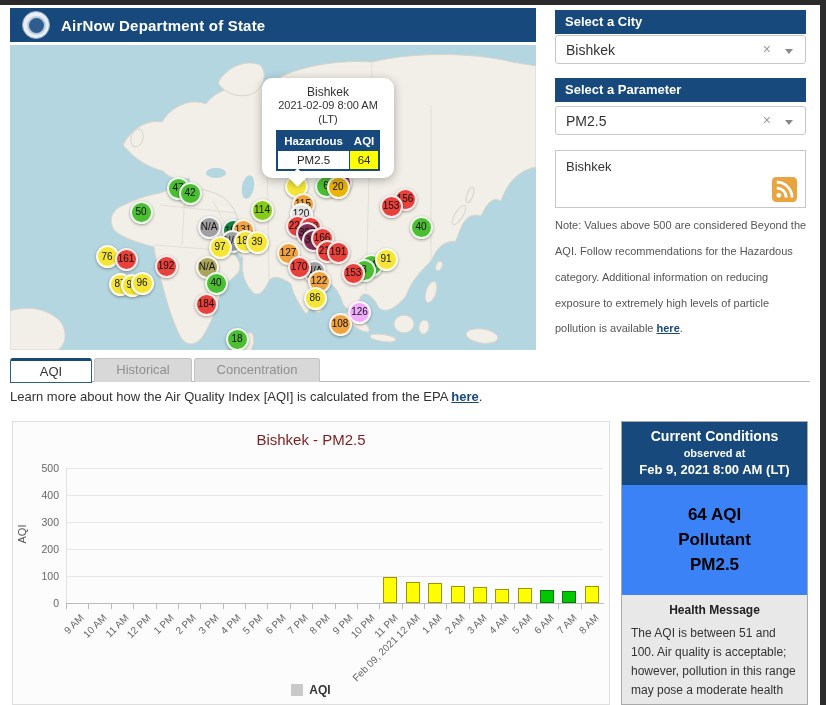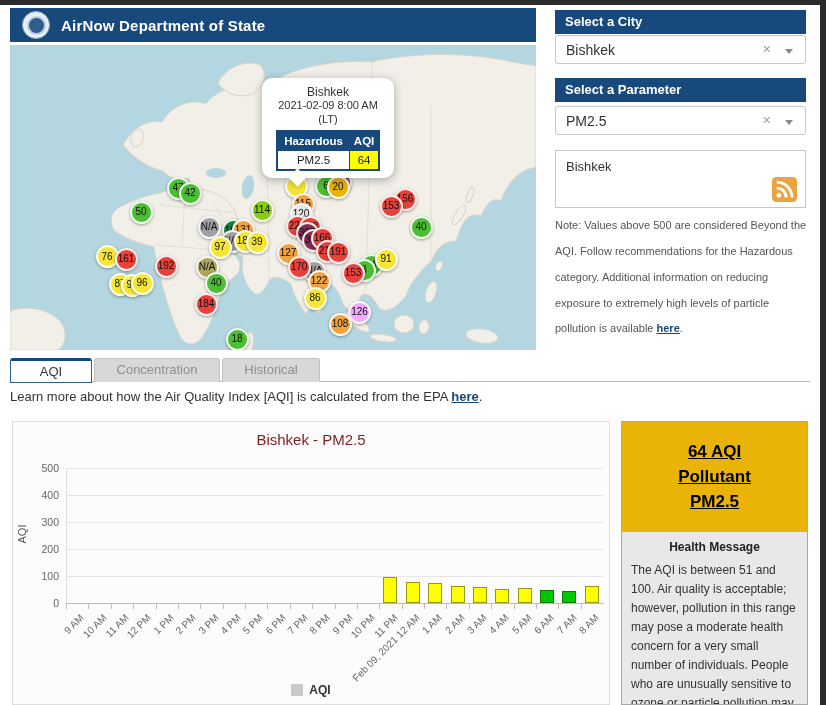--- a/index.html
+++ b/index.html
@@ -80,21 +80,21 @@
   .legend-swatch{width:12px;height:12px;background:#C9C9C9;}
   .legend-label{font-size:12px;color:#333;font-weight:bold;}
 
   
   .cc-panel{position:absolute;left:621px;top:421px;width:187px;height:284px;border:1px solid #A9A9A9;
     box-sizing:border-box;overflow:hidden;background:#E8E8E8;}
   .cc-header{background:#17497C;color:#fff;text-align:center;padding:6px 4px 8px;}
   .cc-title{font-size:14px;font-weight:bold;}
   .cc-sub{font-size:11px;font-weight:bold;margin-top:3px;}
   .cc-date{font-size:13px;font-weight:bold;margin-top:3px;}
-  .cc-aqi{background:#eab308;text-align:center;padding:15px 4px;font-weight:bold;font-size:17px;color:#000;text-decoration:underline;}
+  .cc-aqi{background:#3b82f6;text-align:center;padding:15px 4px;font-weight:bold;font-size:17px;color:#000;}
   .cc-aqi div{margin:5px 0;}
   .cc-health{padding:8px 9px;}
   .cc-health-title{text-align:center;font-weight:bold;font-size:12px;color:#222;margin-bottom:7px;}
   .cc-health-text{font-size:12px;color:#333;line-height:1.58;}
 </style>
 </head>
 <body>
 
 <div class="top-strip"></div>
 <div class="right-strip"></div>
@@ -225,22 +225,22 @@
     <circle cx="6.6" cy="17.6" r="2.3" fill="#fff"></circle>
     <path d="M4.6 10.6 a9 9 0 0 1 9 9" stroke="#fff" stroke-width="2.7" fill="none"></path>
     <path d="M4.6 5 a14.6 14.6 0 0 1 14.6 14.6" stroke="#fff" stroke-width="2.7" fill="none"></path>
   </svg>
 </div>
 
 <div class="note"><span>Note: Values above 500 are considered Beyond the AQI. Follow recommendations for the Hazardous category. Additional information on reducing exposure to extremely high levels of particle pollution is available </span><span class="link">here</span><span>.</span></div>
 
 <div class="tabs">
   <div class="tab active w1">AQI</div>
+  <div class="tab w3">Historical</div>
   <div class="tab w2">Concentration</div>
-  <div class="tab w3">Historical</div>
 </div>
 <div class="tabs-line"></div>
 
 <div class="learn"><span>Learn more about how the Air Quality Index [AQI] is calculated from the EPA </span><span class="link">here</span><span>.</span></div>
 
 <div class="chart-panel">
   <div class="chart-title">Bishkek - PM2.5</div>
   <div class="ylab">AQI</div>
   <div id="chart-grid">
       <div class="ytick" style="top: 175px;">0</div>
@@ -319,20 +319,25 @@
       <div class="xlabel" style="left: 469.931px;">8 AM</div>
       <div class="xtick" style="left: 567.625px;"></div>
     </div>
   <div class="legend">
     <span class="legend-swatch" style="background: rgb(201, 201, 201);"></span>
     <span class="legend-label">AQI</span>
   </div>
 </div>
 
 <div class="cc-panel">
+  <div class="cc-header">
+    <div class="cc-title">Current Conditions</div>
+    <div class="cc-sub">observed at</div>
+    <div class="cc-date">Feb 9, 2021 8:00 AM (LT)</div>
+  </div>
   <div class="cc-aqi">
     <div>64 AQI</div>
     <div>Pollutant</div>
     <div>PM2.5</div>
   </div>
   <div class="cc-health">
     <div class="cc-health-title">Health Message</div>
     <div class="cc-health-text">The AQI is between 51 and 100. Air quality is acceptable; however, pollution in this range may pose a moderate health concern for a very small number of individuals. People who are unusually sensitive to ozone or particle pollution may experience respiratory symptoms.</div>
   </div>
 </div>

